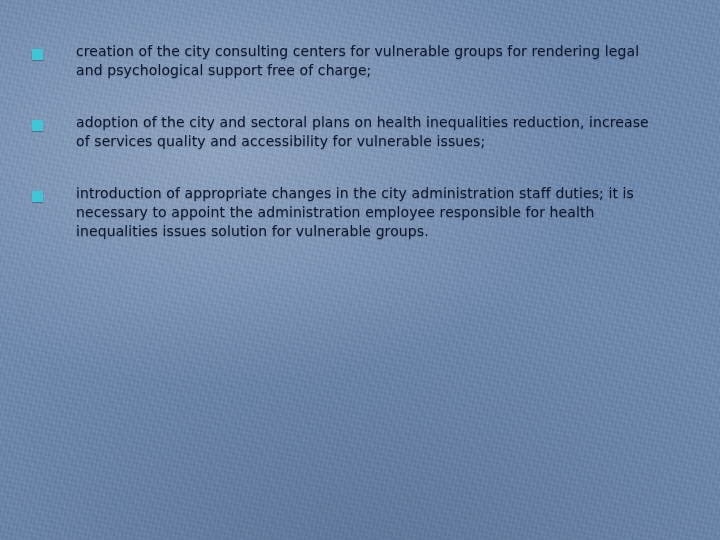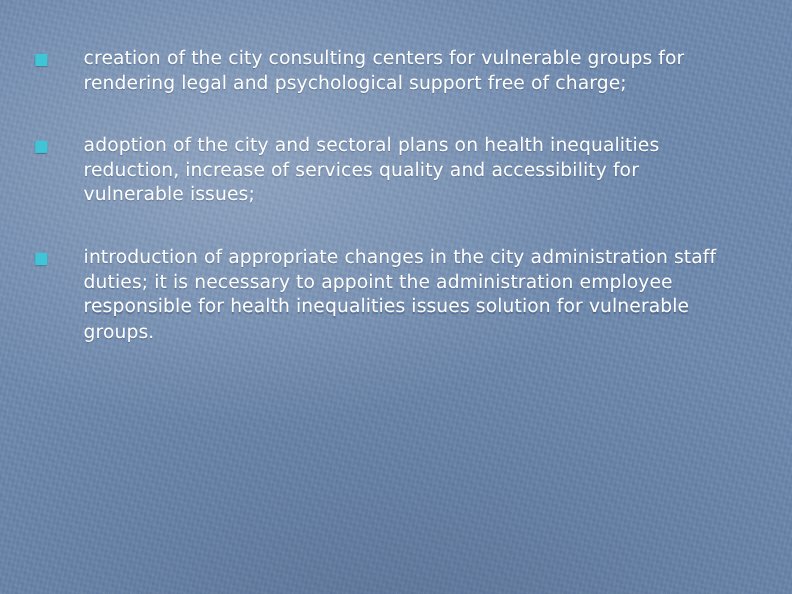--- a/index.html
+++ b/index.html
@@ -52,22 +52,22 @@
   }
   ul.bullets {
     list-style: none;
     margin: 0;
     padding: 0;
   }
   ul.bullets > li {
     position: relative;
     padding-left: 50px;
     margin-bottom: 34px;
-    color: #ffffff;
-    font-size: 17px;
+    color: #0f172a;
+    font-size: 14px;
     line-height: 1.33;
     letter-spacing: 0.1px;
     text-shadow: 0 1px 1px rgba(25,45,75,0.35);
   }
   ul.bullets > li:last-child {
     margin-bottom: 13px;
   }
   .bullet-marker {
     position: absolute;
     left: 6px;

